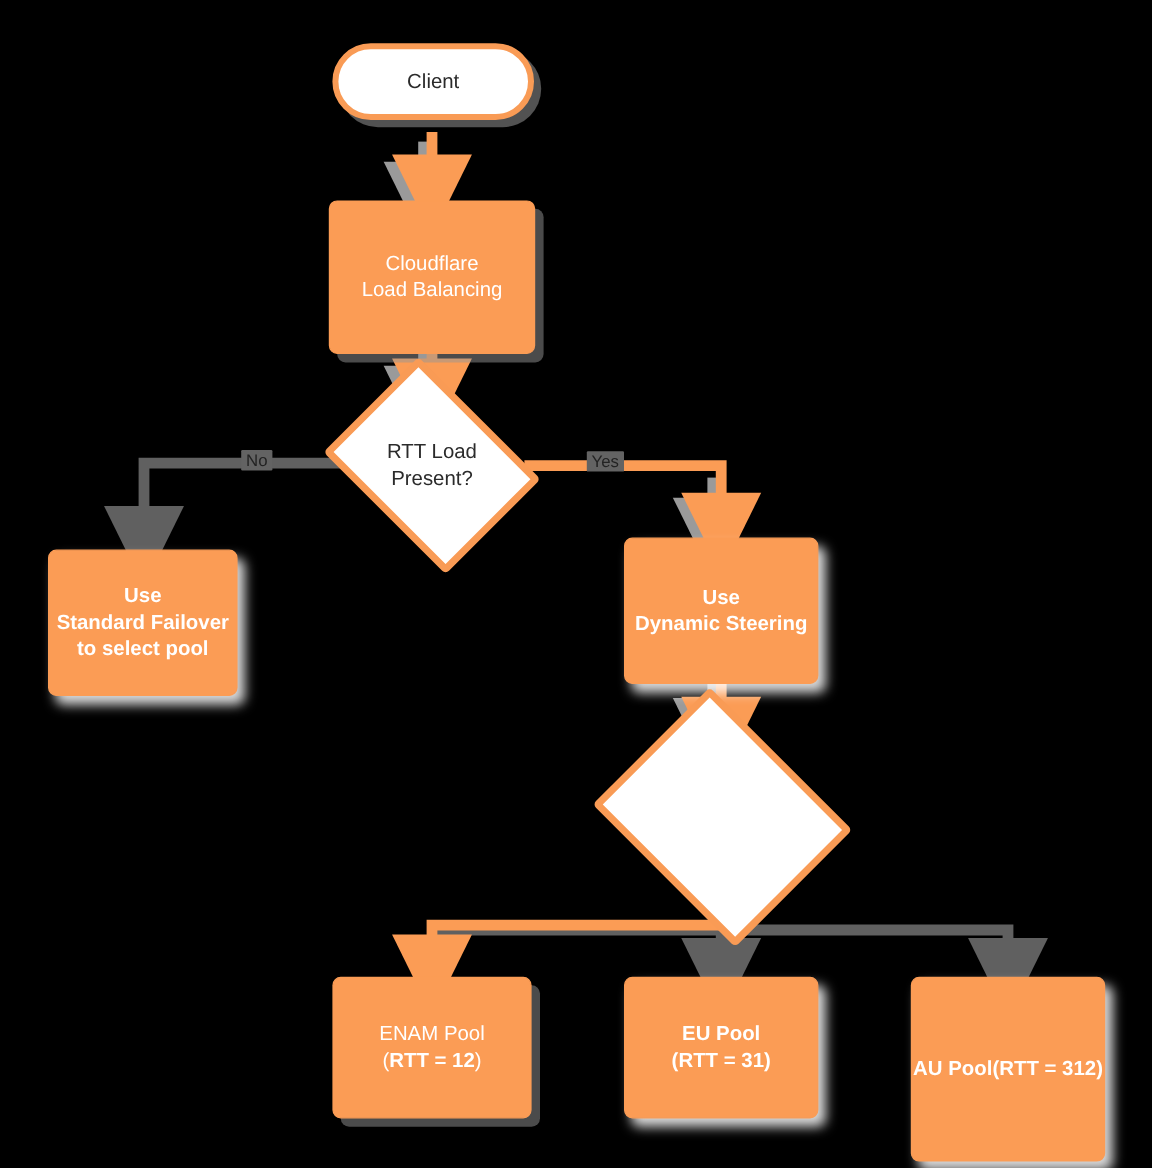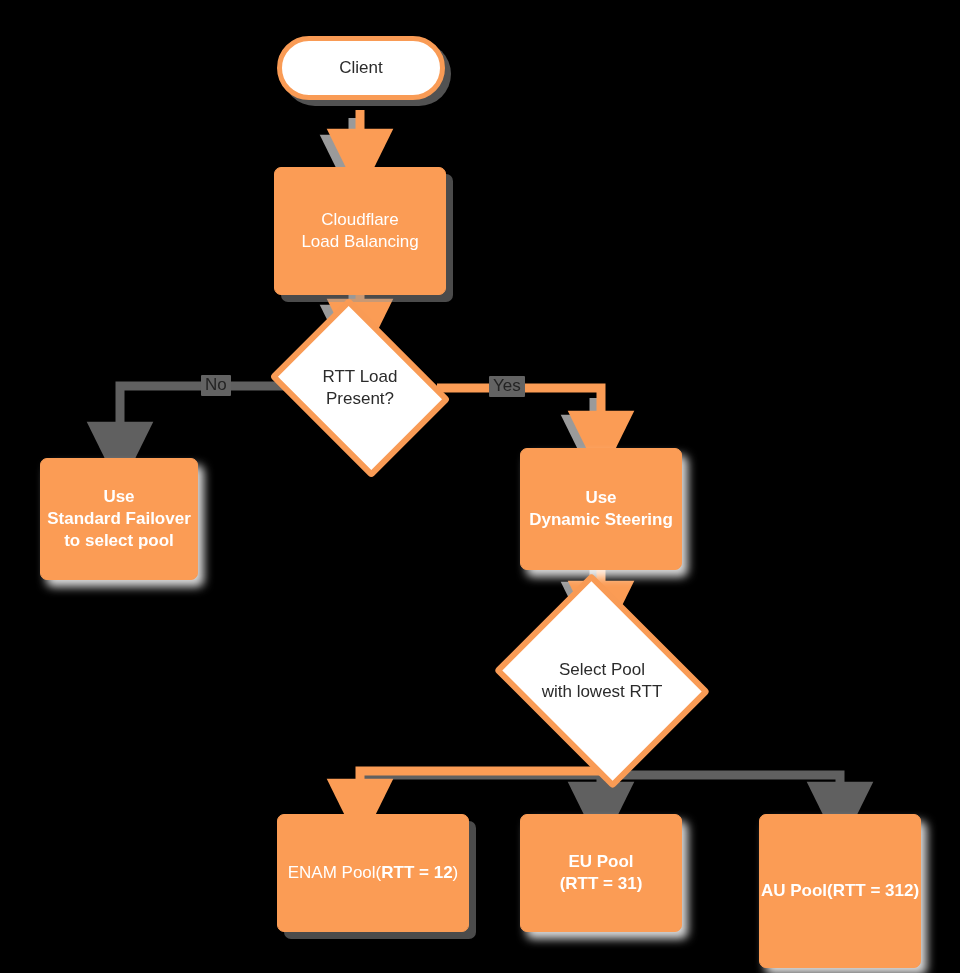--- a/index.html
+++ b/index.html
@@ -75,21 +75,21 @@
     box-sizing: border-box;
     z-index: 1;
   }
   .diamond-text {
     position: relative;
     z-index: 2;
   }
 
   .edge-label {
     position: absolute;
-    font-size: 17px;
+    font-size: 14px;
     color: #232323;
     background: #636363;
     padding: 1px 4px;
     border-radius: 1px;
     z-index: 6;
     line-height: 1.1;
     white-space: nowrap;
   }
   b { font-weight: bold; }
 </style>
@@ -168,25 +168,23 @@
 to select pool</span>
 </div>
 
 <div class="node n-process soft-shadow" style="left:520px; top:448px; width:162px; height:122px;">
   <span class="node-label">Use
 Dynamic Steering</span>
 </div>
 
 <div class="node n-decision" style="left:518px; top:612px; width:168px; height:138px;">
   <span class="diamond-shape" style="border-radius:4px;"></span>
-  <span class="node-label diamond-text">Select Pool
-with lowest RTT</span>
-</div>
-
-<div class="node n-process" style="left:277px; top:814px; width:192px; height:118px; flex-direction:row;">
+</div>
+
+<div class="node n-process" style="left:277px; top:814px; width:166px; height:118px; flex-direction:column;">
   <span>ENAM Pool</span>
   <span>
     <span>(</span><b>RTT = 12</b><span>)</span>
   </span>
 </div>
 
 <div class="node n-process soft-shadow" style="left:520px; top:814px; width:162px; height:118px; flex-direction:column;">
   <span>EU Pool</span>
   <span>
     <span>(</span><span>RTT = 31</span><span>)</span>

